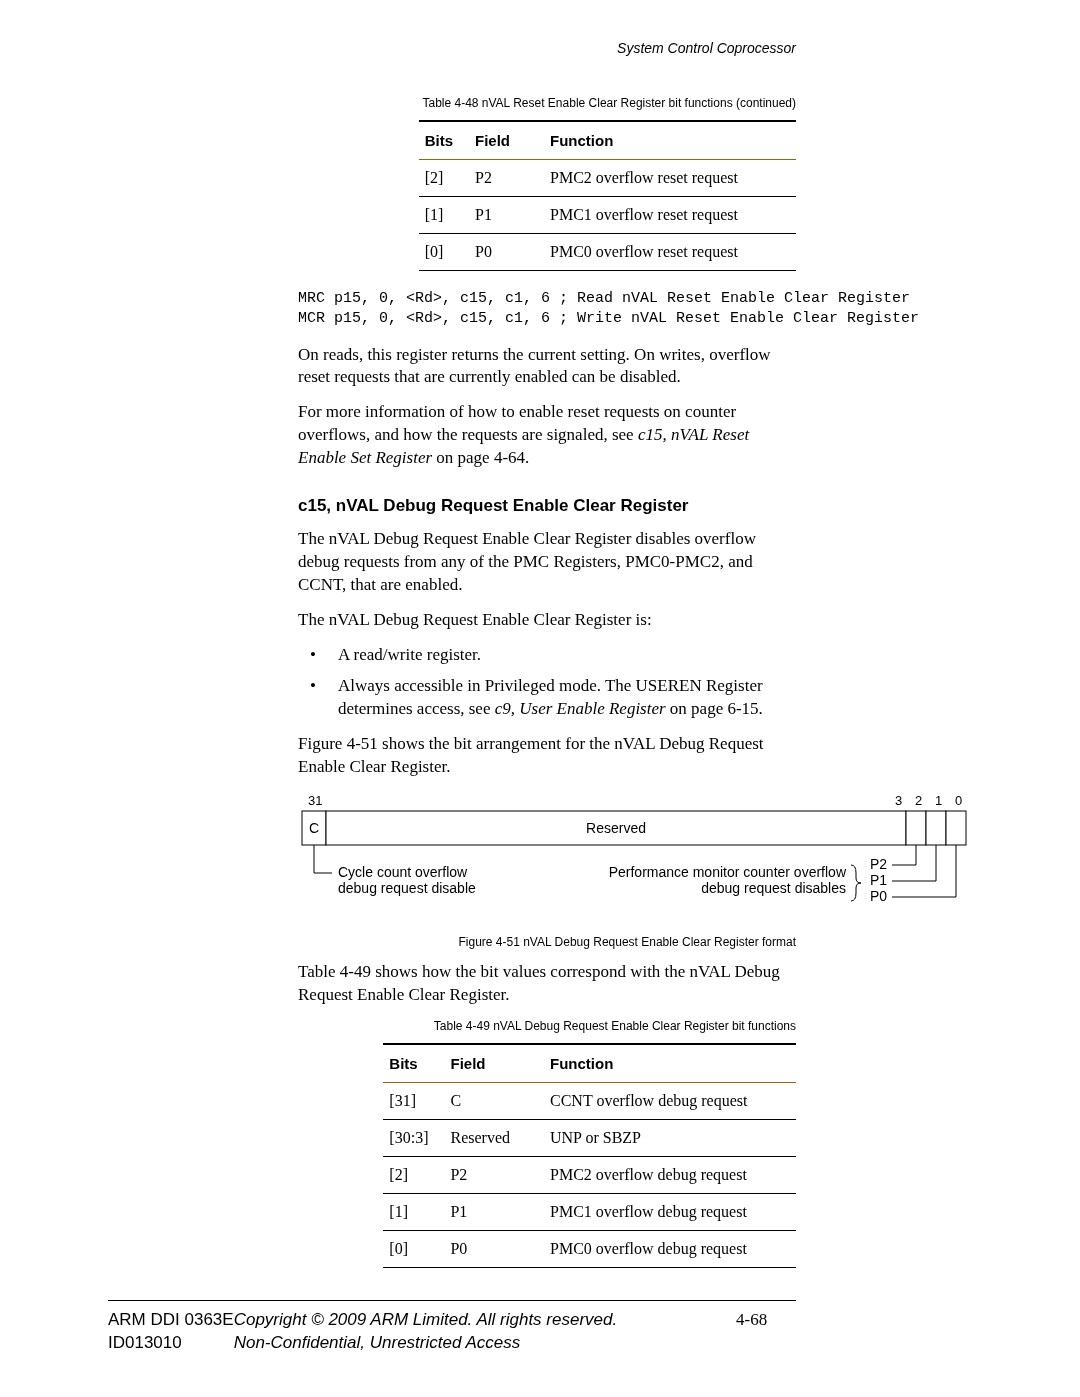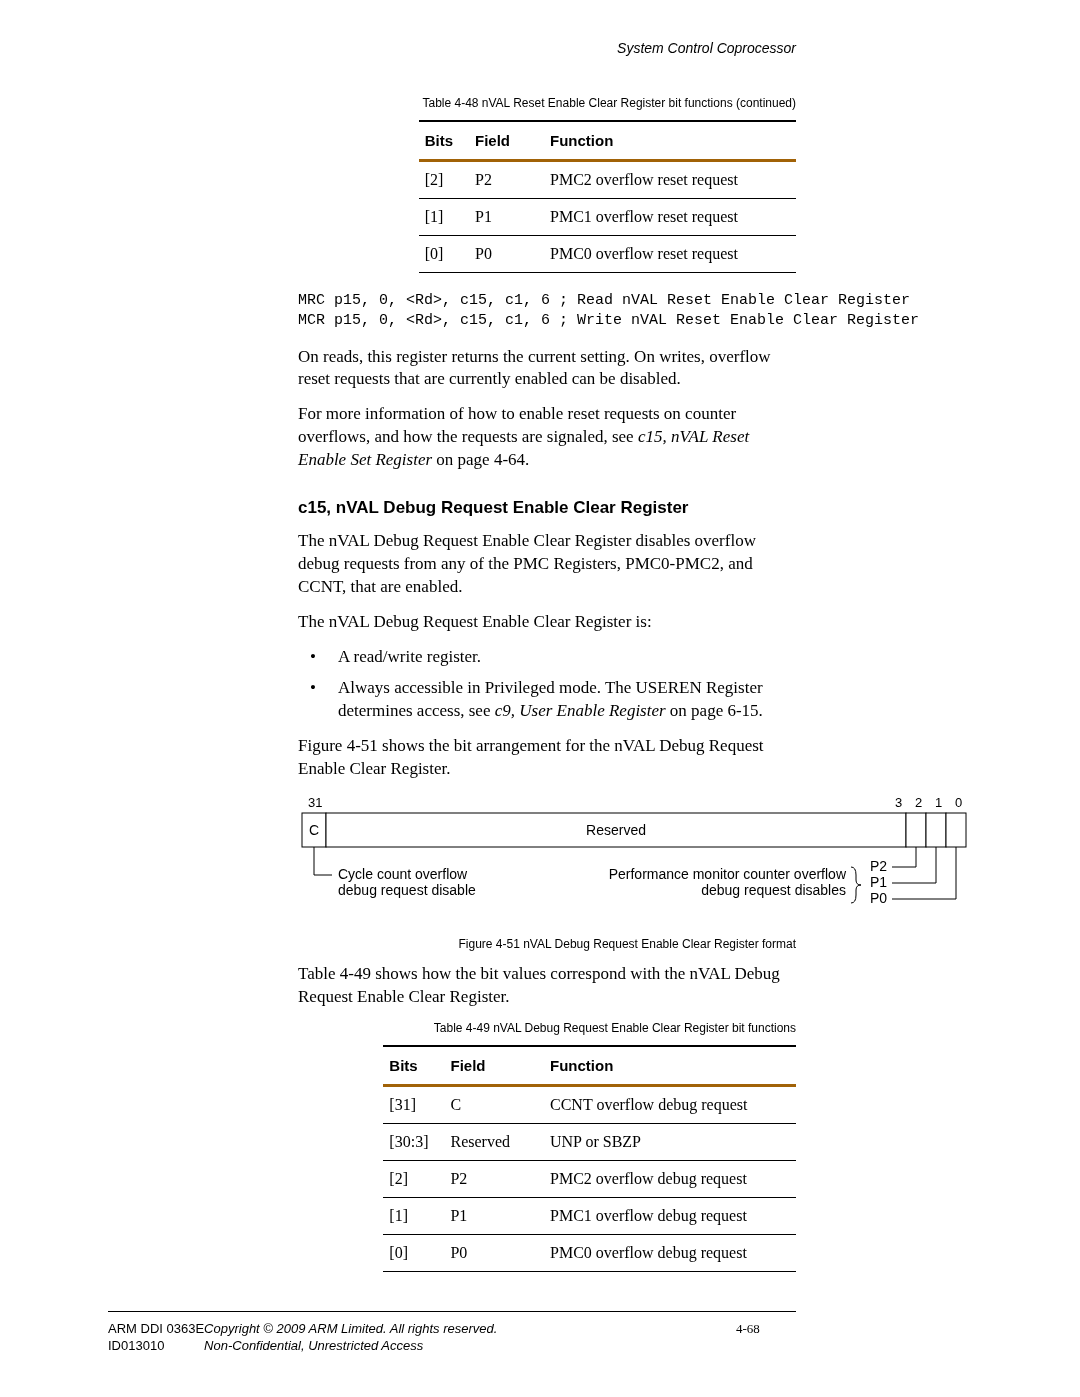--- a/index.html
+++ b/index.html
@@ -79,21 +79,21 @@
     margin-right: 0;
     font-size: 16px;
   }
   table.bit-table th {
     font-family: Arial, Helvetica, sans-serif;
     font-weight: bold;
     font-size: 15px;
     text-align: left;
     padding: 10px 16px 10px 6px;
     border-top: 2px solid #000;
-    border-bottom: 3px solid #a16207;
+    border-bottom: 1px solid #a16207;
   }
   table.bit-table td {
     font-family: "Times New Roman", Times, serif;
     font-size: 16px;
     text-align: left;
     padding: 9px 16px 9px 6px;
     border-bottom: 1px solid #000;
   }
   table.bit-table th:nth-child(3),
   table.bit-table td:nth-child(3) {
@@ -108,21 +108,21 @@
   svg.bitfig { display:block; }
 
   
   .footer {
     position: absolute;
     left: 108px;
     right: 108px;
     bottom: 42px;
     border-top: 1px solid #000;
     padding-top: 8px;
-    font-size: 13px;
+    font-size: 17px;
   }
   .footer-row {
     display: flex;
     justify-content: space-between;
     align-items: flex-start;
   }
   .footer-left {
     font-family: Arial, Helvetica, sans-serif;
     line-height: 1.35;
     text-align: left;

